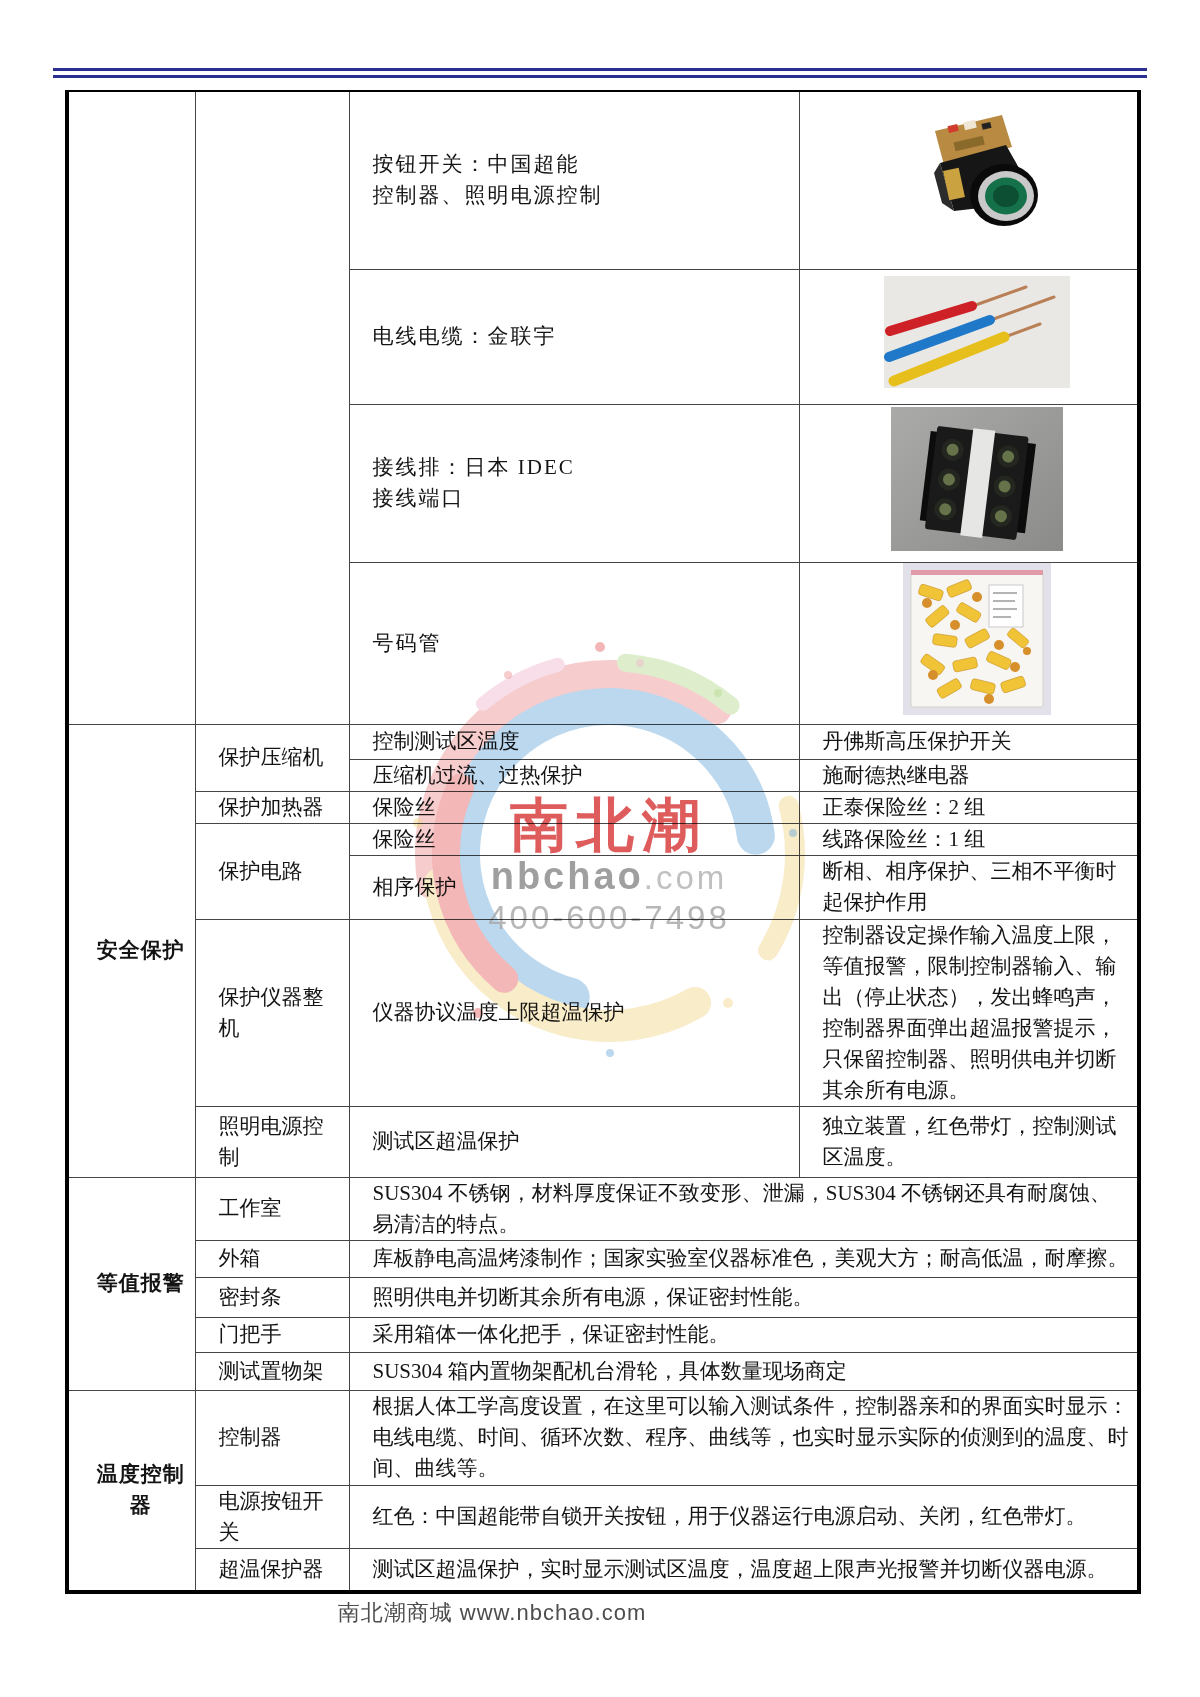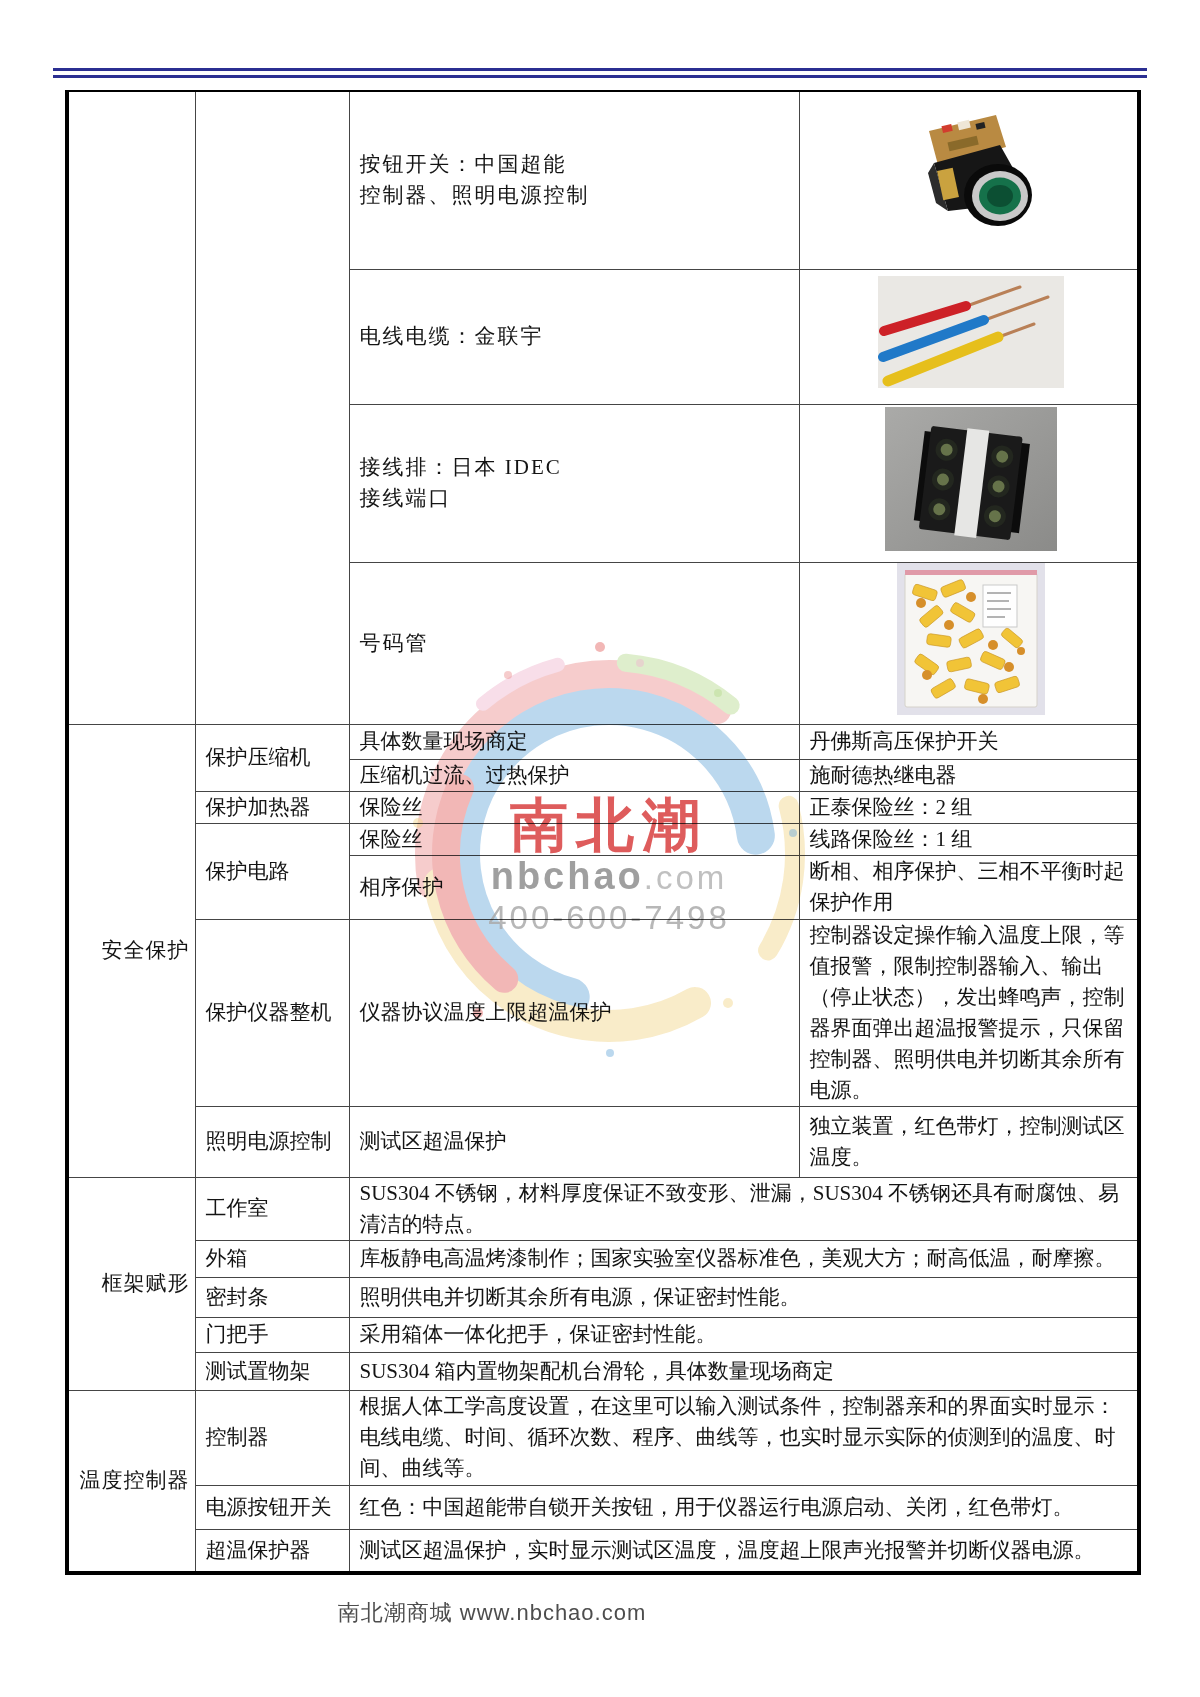--- a/index.html
+++ b/index.html
@@ -9,23 +9,23 @@
   
   .top-rule{position:absolute;left:53px;top:68px;width:1094px;height:4px;
             border-top:3px solid #2b2f92;border-bottom:3px solid #2b2f92;}
 
   
   table.spec{position:absolute;left:65px;top:90px;width:1072px;
              border-collapse:collapse;table-layout:fixed;
              border-left:4px solid #000;border-right:4px solid #000;
              border-bottom:4px solid #000;border-top:2px solid #000;}
   table.spec td{border:1px solid #454545;font-size:21px;line-height:31px;
-                vertical-align:middle;padding:0 5px 0 10px;overflow:hidden;
+                vertical-align:middle;padding:0 5px 0 23px;overflow:hidden;
                 word-break:break-all;}
-  td.sec{font-weight:normal;font-size:23px;text-align:right;padding:0 4px;letter-spacing:1px;margin-top:16px;}
+  td.sec{font-weight:bold;font-size:23px;text-align:center;padding:0 4px;letter-spacing:1px;margin-top:16px;}
   td.desc{line-height:40px;letter-spacing:2px;}
   td.val{padding:0 3px 0 8px;}
   td.photo-cell{text-align:center;padding:2px;vertical-align:middle;}
   td.wide{padding:0 6px 0 13px;}
 
   
   .watermark{position:absolute;left:388px;top:633px;width:442px;height:442px;
              mix-blend-mode:multiply;pointer-events:none;}
 
   
@@ -172,21 +172,21 @@
             <line x1="90" y1="46" x2="114" y2="46"></line>
                 <line x1="90" y1="54" x2="108" y2="54"></line>
           </g>
         </svg>
       </td>
     </tr>
 
     <tr style="height:35px">
       <td class="sec" rowspan="7">安全保护</td>
       <td rowspan="2">保护压缩机</td>
-      <td>具体数量现场商定</td>
+      <td>控制测试区温度</td>
       <td class="val">丹佛斯高压保护开关</td>
     </tr>
     <tr style="height:31px">
       <td>压缩机过流、过热保护</td>
       <td class="val">施耐德热继电器</td>
     </tr>
     <tr style="height:31px">
       <td>保护加热器</td>
       <td>保险丝</td>
       <td class="val">正泰保险丝：2 组</td>
@@ -205,21 +205,21 @@
       <td>仪器协议温度上限超温保护</td>
       <td class="val">控制器设定操作输入温度上限，等值报警，限制控制器输入、输出（停止状态），发出蜂鸣声，控制器界面弹出超温报警提示，只保留控制器、照明供电并切断其余所有电源。</td>
     </tr>
     <tr style="height:71px">
       <td>照明电源控制</td>
       <td>测试区超温保护</td>
       <td class="val">独立装置，红色带灯，控制测试区温度。</td>
     </tr>
 
     <tr style="height:60px">
-      <td class="sec" rowspan="5">框架赋形</td>
+      <td class="sec" rowspan="5">等值报警</td>
       <td>工作室</td>
       <td class="wide" colspan="2">SUS304 不锈钢，材料厚度保证不致变形、泄漏，SUS304 不锈钢还具有耐腐蚀、易清洁的特点。</td>
     </tr>
     <tr style="height:37px">
       <td>外箱</td>
       <td class="wide" colspan="2">库板静电高温烤漆制作；国家实验室仪器标准色，美观大方；耐高低温，耐摩擦。</td>
     </tr>
     <tr style="height:40px">
       <td>密封条</td>
       <td class="wide" colspan="2">照明供电并切断其余所有电源，保证密封性能。</td>

